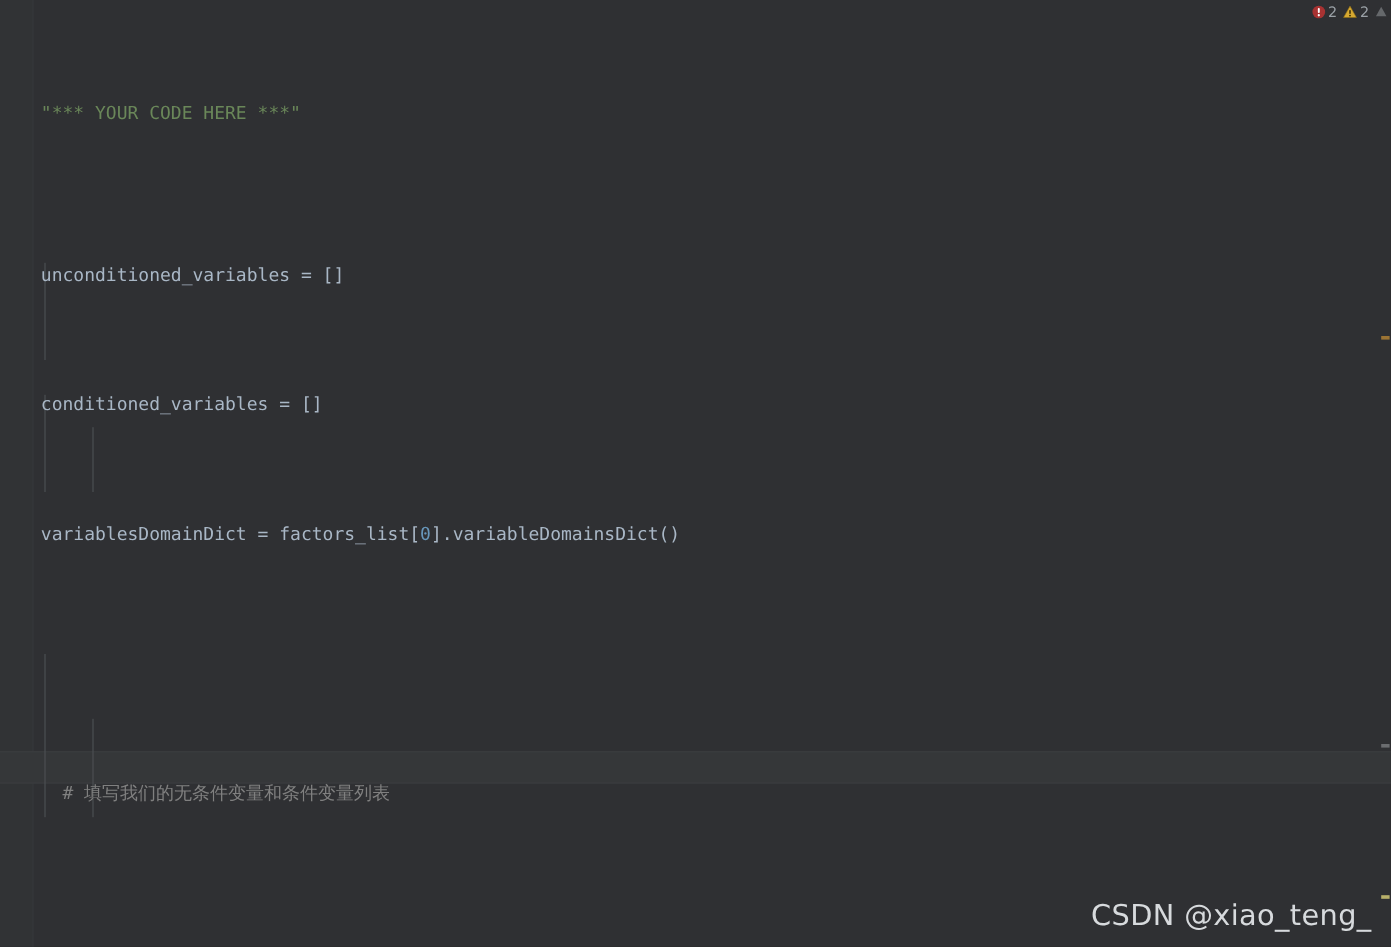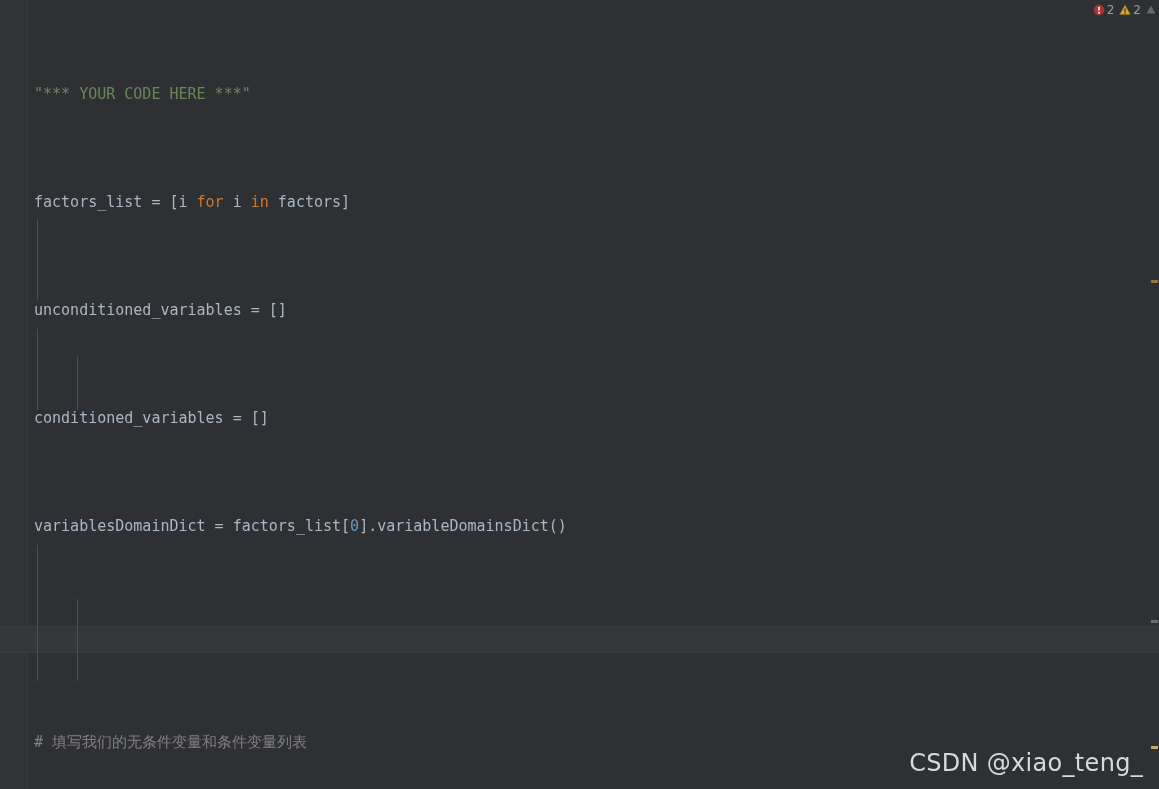--- a/index.html
+++ b/index.html
@@ -64,21 +64,21 @@
   
   .indent-guide {
     position: absolute;
     width: 1px;
     background: #4b4f52;
   }
 
   
   .kw       { color: #cc7832; }
   .str      { color: #6a8759; }
-  .cmt      { color: #808080; }
+  .cmt      { color: #808080; margin-left: 18px; }
   .num      { color: #6897bb; }
   .ident    { color: #a9b7c6; }
   .punc     { color: #a9b7c6; }
 
   .wavy {
     text-decoration-style: wavy;
     text-decoration-color: #6a8759;
     text-underline-offset: 3px;
     text-decoration-thickness: 1px;
   }
@@ -144,21 +144,20 @@
   <div class="indent-guide" style="left:37px; top:219px; height:81px;"></div>
   <div class="indent-guide" style="left:37px; top:329px; height:81px;"></div>
   <div class="indent-guide" style="left:77px; top:356px; height:54px;"></div>
   <div class="indent-guide" style="left:37px; top:545px; height:136px;"></div>
   <div class="indent-guide" style="left:77px; top:599px; height:82px;"></div>
 
   <div class="code-lines">
 
     <div class="line"><span class="str">"*** YOUR CODE HERE ***"</span></div>
 
-    <div class="line"><span class="ident">factors_list</span><span class="punc"> = [</span><span class="ident">i</span><span class="punc"> </span><span class="kw">for</span><span class="punc"> </span><span class="ident">i</span><span class="punc"> </span><span class="kw">in</span><span class="punc"> </span><span class="ident">factors</span><span class="punc">]</span></div>
 
     <div class="line"><span class="ident">unconditioned_variables</span><span class="punc"> = []</span></div>
 
     <div class="line"><span class="ident">conditioned_variables</span><span class="punc"> = []</span></div>
 
     <div class="line"><span class="ident wavy">variablesDomainDict</span><span class="punc"> = </span><span class="ident">factors_list</span><span class="punc">[</span><span class="num">0</span><span class="punc">].</span><span class="ident">variableDomainsDict</span><span class="punc">()</span></div>
 
     <div class="line">&nbsp;</div>
 
     <div class="line"><span class="cmt"># 填写我们的无条件变量和条件变量列表</span></div>

